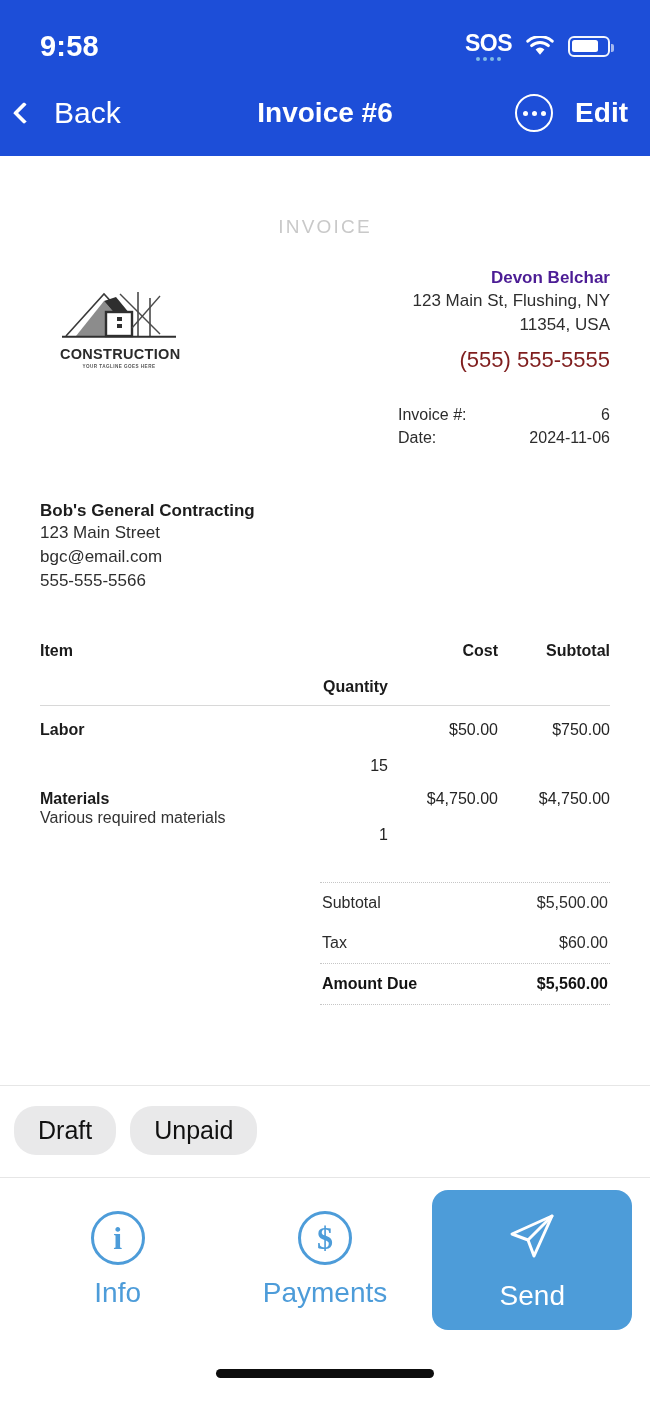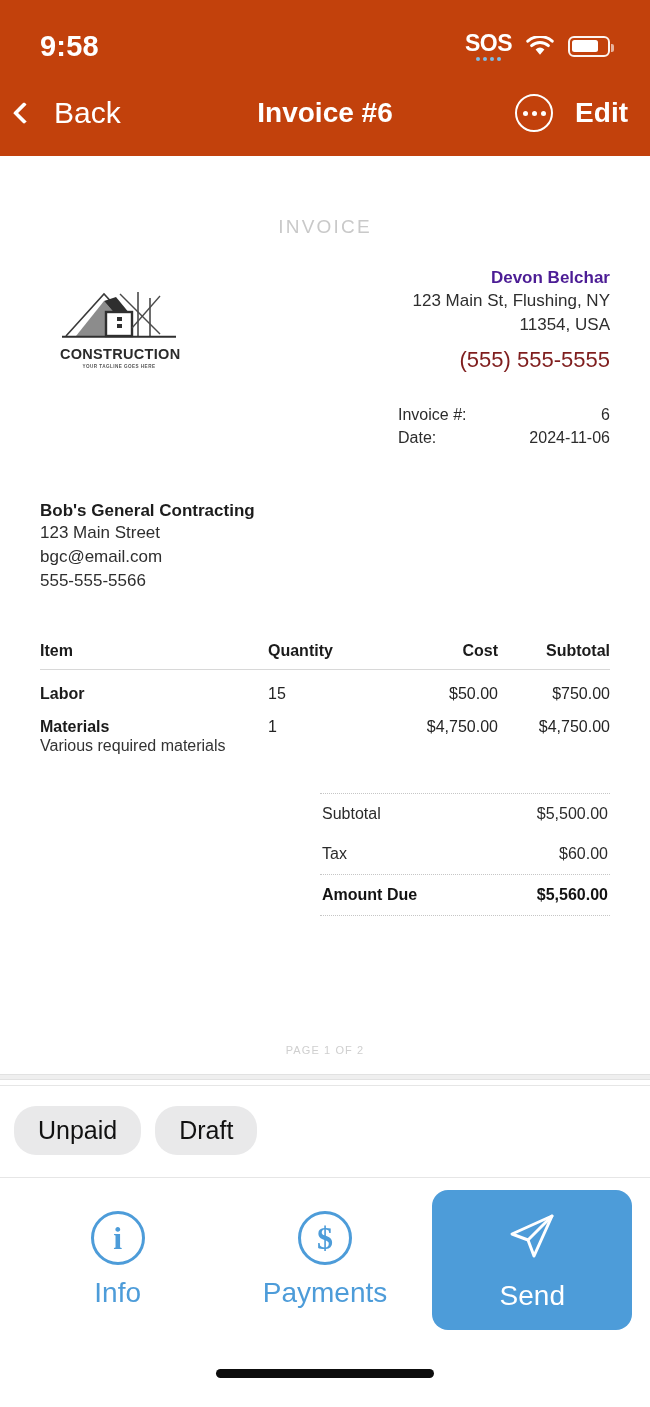--- a/index.html
+++ b/index.html
@@ -5,21 +5,21 @@
   * { box-sizing: border-box; margin: 0; padding: 0; }
   html, body {
     width: 650px; height: 1407px;
     font-family: "Liberation Sans", sans-serif;
     background: #ffffff;
     overflow: hidden;
   }
   .screen { position: relative; width: 650px; height: 1407px; background:#fff; display:flex; flex-direction:column; }
 
   
-  .topbar { background: #c2410c; flex: 0 0 auto; }
+  .topbar { background: #1d4ed8; flex: 0 0 auto; }
   .statusbar {
     height: 78px; display: flex; align-items: center;
     justify-content: space-between; padding: 14px 40px 0 40px;
   }
   .status-time {
     color:#fff; font-size: 29px; font-weight: 600; letter-spacing: .2px;
   }
   .status-right { display:flex; align-items:center; gap: 14px; }
   .sos { display:flex; flex-direction:column; align-items:center; line-height:1; }
   .sos-text { color:#fff; font-size:23px; font-weight:800; letter-spacing:-.5px; }
@@ -97,21 +97,21 @@
   .biz-name { font-size: 17px; font-weight:700; color:#1c1c1c; }
   .biz-line { font-size: 17px; color:#2e2e2e; line-height: 1.43; }
 
   
   .items { margin-top: 48px; }
   .it-head {
     display:flex; font-size: 16px; font-weight:700; color:#1b1b1b;
     padding-bottom: 9px; border-bottom: 1.5px solid #d8d8d8;
   }
   .c-item { flex: 1 1 auto; text-align:left; }
-  .c-qty  { width: 120px; text-align:left; }
+  .c-qty  { width: 120px; text-align:right;margin-top:36px; }
   .c-cost { width: 110px; text-align:right; }
   .c-sub  { width: 112px; text-align:right; }
   .it-row { display:flex; padding-top: 15px; font-size:16px; color:#242424; align-items:flex-start; }
   .it-row .c-item .nm { font-weight:700; color:#1b1b1b; }
   .it-row .c-item .ds { font-weight:400; color:#333; margin-top:1px; }
 
   
   .totals { margin-top: 38px; margin-left:auto; width: 290px; }
   .tt-row { display:flex; justify-content:space-between; font-size:16px; color:#2b2b2b; padding: 11px 2px; }
   .tt-sep { border-top: 1px dotted #c6c6c6; }
@@ -317,22 +317,22 @@
     </div>
 
     <div class="page-gap"></div>
 
     <div class="page2">
       
     </div>
   </div>
 
   <div class="chips">
+    <div class="chip">Draft</div>
     <div class="chip">Unpaid</div>
-    <div class="chip">Draft</div>
   </div>
 
   <div class="toolbar">
 
     <div class="tb-item">
       <div class="ico-circle">i</div>
       <div class="tb-label">Info</div>
     </div>
 
     <div class="tb-item">

